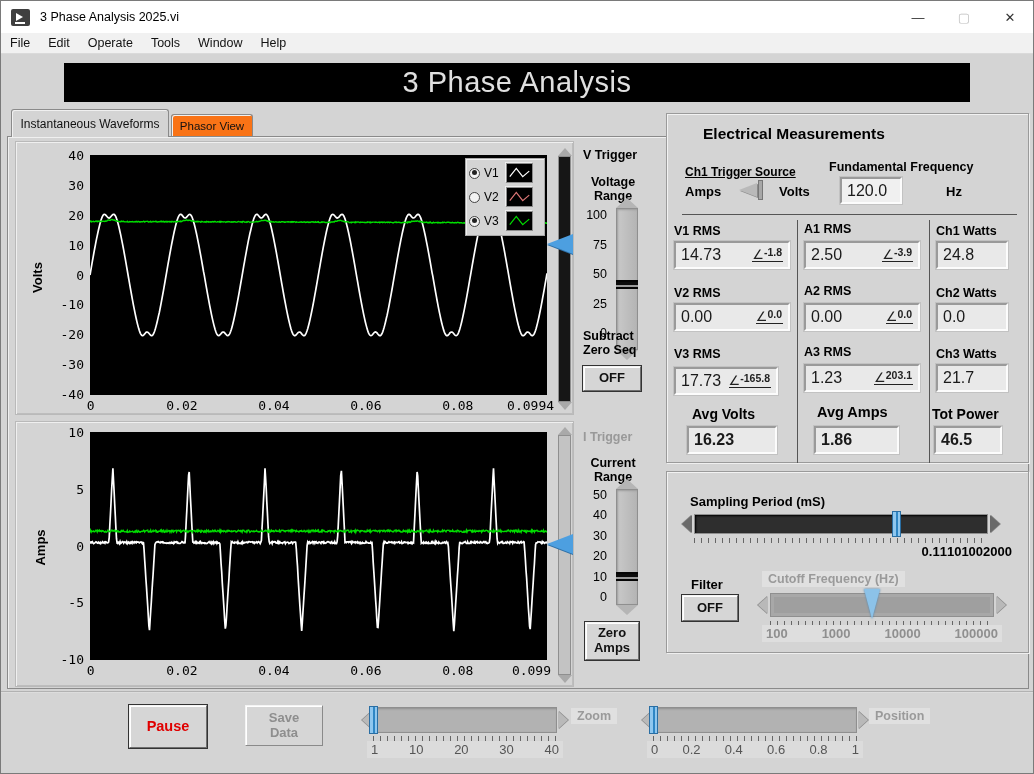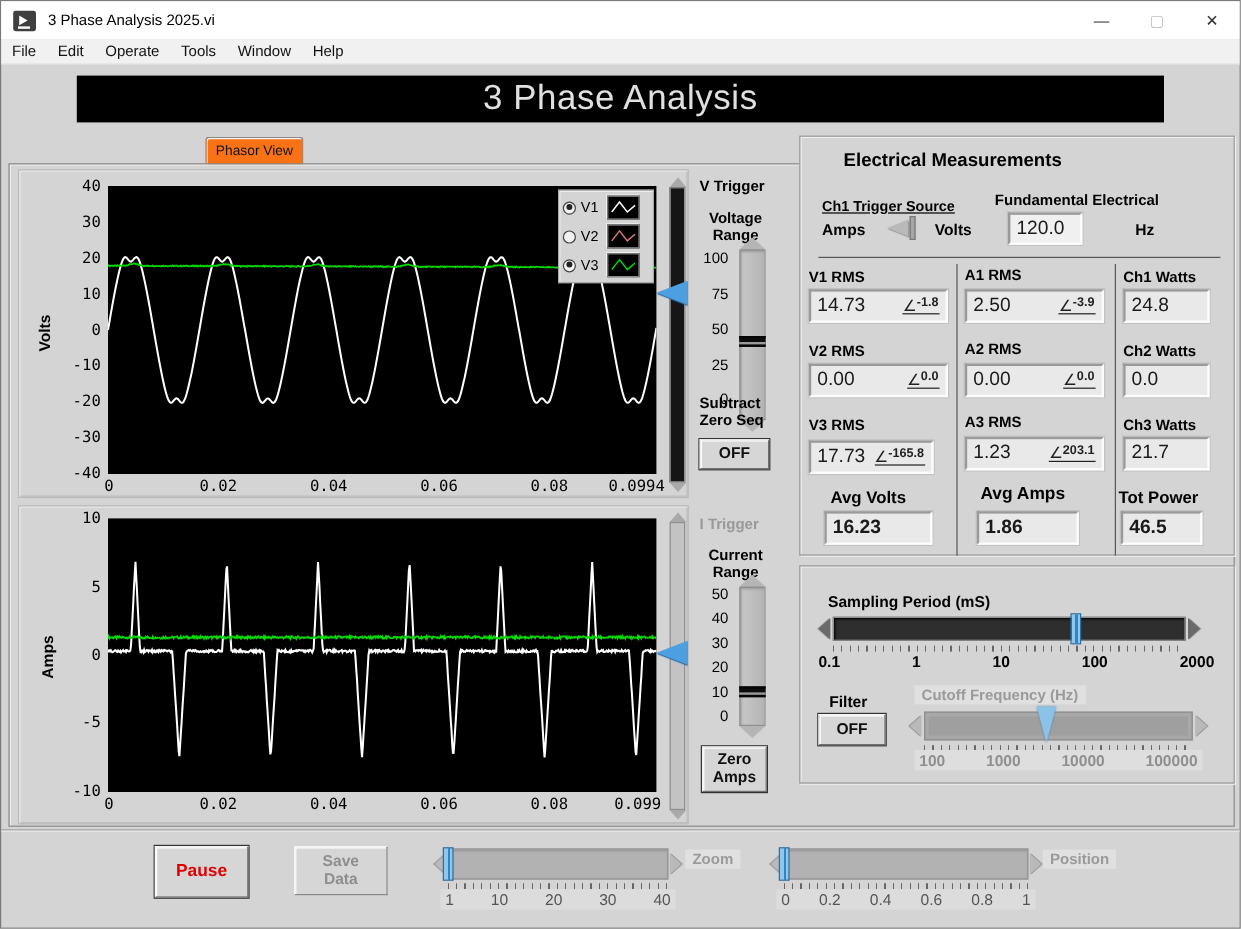--- a/index.html
+++ b/index.html
@@ -151,20 +151,21 @@
     <span class="menu-item">Operate</span>
     <span class="menu-item">Tools</span>
     <span class="menu-item">Window</span>
     <span class="menu-item">Help</span>
   </div>
 
   <div class="banner">
     <span class="banner-title">3 Phase Analysis</span>
   </div>
 
+  <div class="tab active">Instantaneous Waveforms</div>
   <div class="tab inactive">Phasor View</div>
   <div class="tabpanel"></div>
 
   <div class="gframe" id="gframe1">
     <div class="ylab" id="ylab1">Volts</div>
     <div class="yticks" id="yticks1">
         <span>40</span>
         <span>30</span>
         <span>20</span>
         <span>10</span>
@@ -290,21 +291,21 @@
 
   <div class="panel" id="meas">
     <div class="meas-header">Electrical Measurements</div>
     <div class="u-label" style="left:18px; top:51px;">Ch1 Trigger Source</div>
     <div class="b-label" style="left:18px; top:70px; font-size:13px;">Amps</div>
     <div class="switch" style="left:70px; top:66px;">
       <div class="tri"></div>
       <div class="bar"></div>
     </div>
     <div class="b-label" style="left:112px; top:70px; font-size:13px;">Volts</div>
-    <div class="b-label" style="left:162px; top:46px;">Fundamental Electrical</div>
+    <div class="b-label" style="left:162px; top:46px;">Fundamental Frequency</div>
     <div class="vbox" style="left:173px; top:63px; width:62px; height:27px; background:#f0f0f0;">
       <span class="val">120.0</span>
     </div>
     <div class="b-label" style="left:247px; top:70px; font-size:13px;margin-left:32px;">Hz</div>
     <div class="hline" style="left:15px; top:100px; width:335px;"></div>
     <div class="vdiv" style="left:130px; top:106px; height:243px;"></div>
     <div class="vdiv" style="left:262px; top:106px; height:243px;"></div>
 
     <div class="b-label" style="left:7px; top:110px;">V1 RMS</div>
     <div class="vbox" style="left:7px; top:127px; width:116px; height:28px;">
@@ -384,21 +385,21 @@
 
   <div class="panel" id="sampling">
     <div class="b-label" style="left:23px; top:22px; font-size:13px;">Sampling Period (mS)</div>
     <div class="hslider" style="left:27px; top:42px; width:294px; height:20px;">
       <div class="end-arrow dark left" style="left:-12px; top:1px;"></div>
       <div class="htrack dark"></div>
       <div class="hthumb" style="left: calc(69% - 5px);"></div>
       <div class="end-arrow dark right" style="right:-12px; top:1px;"></div>
     </div>
     <div class="minor-ticks" style="left:27px; top:66px; width:294px;"></div>
-    <div class="tickrow" style="left:15px; top:72px; width:330px;">
+    <div class="tickrow" style="left:15px; top:72px; width:330px;justify-content:flex-end;">
         <span>0.1</span>
         <span>1</span>
         <span>10</span>
         <span>100</span>
         <span>2000</span>
       </div>
 
     <div class="b-label" style="left:24px; top:105px; font-size:13px;">Filter</div>
     <div class="btn" style="left:15px; top:123px; width:56px; height:26px;">OFF</div>
     <div class="lab-box" style="left:95px; top:99px;">Cutoff Frequency (Hz)</div>

